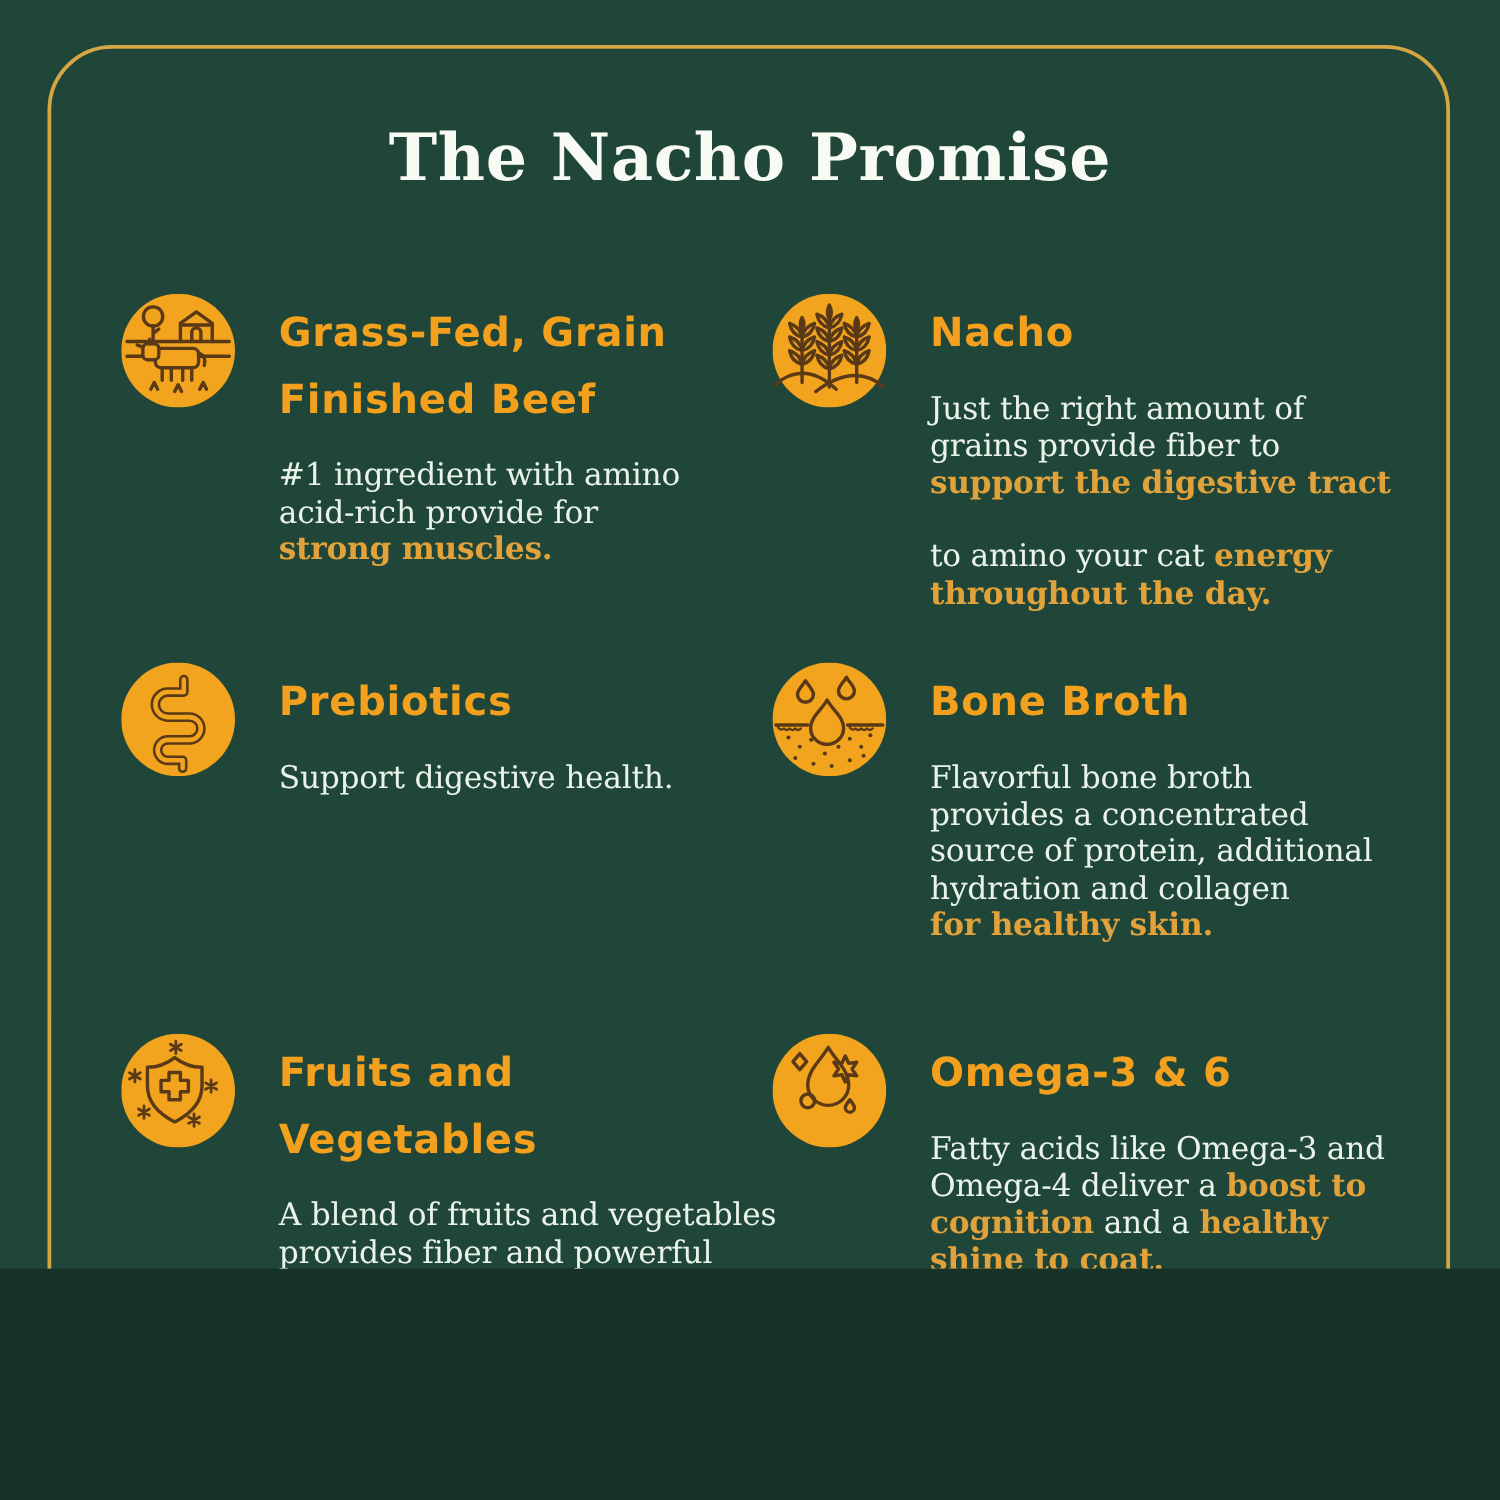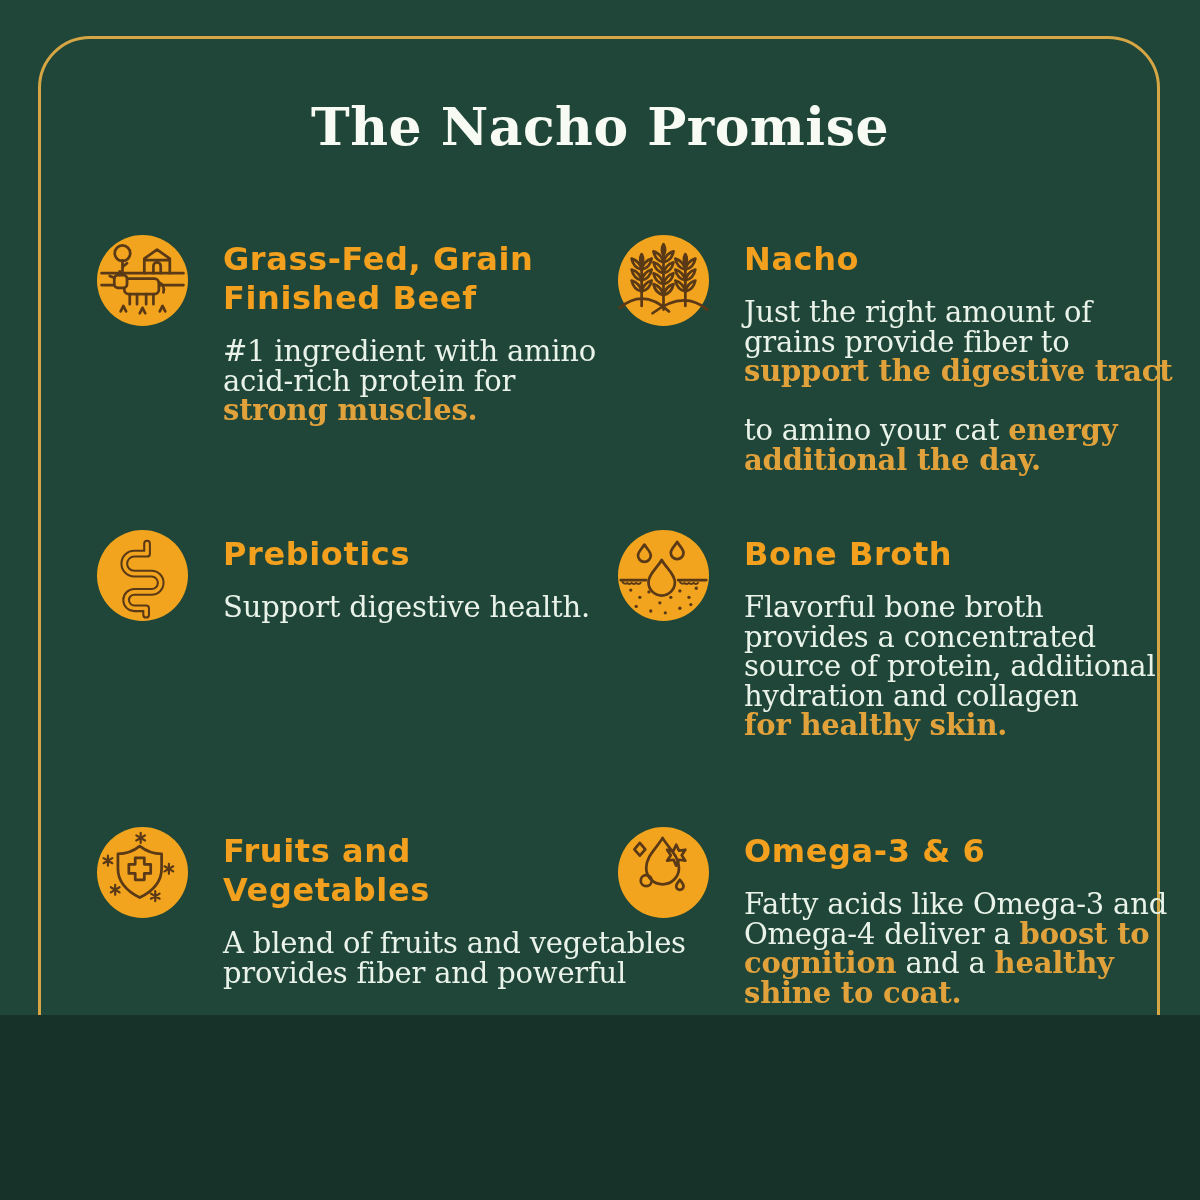--- a/index.html
+++ b/index.html
@@ -14,22 +14,22 @@
     border:3px solid var(--frame-gold);border-radius:52px;box-sizing:border-box;}
   .title{position:absolute;top:96px;left:0;width:100%;text-align:center;
     font-size:52px;font-weight:bold;color:var(--title-text);letter-spacing:.5px;}
   .grid{position:absolute;left:97px;top:235px;width:1066px;display:grid;
     grid-template-columns:521px 1fr;grid-template-rows:295px 297px auto;}
   .feature{display:flex;align-items:flex-start;}
   .icon-wrap{flex:0 0 91px;width:91px;height:91px;margin-right:35px;}
   .icon-wrap svg{display:block;width:91px;height:91px;}
   .content{padding-top:5px;}
   .feat-title{margin:0;font-family:"DejaVu Sans",sans-serif;font-weight:bold;
-    font-size:32px;line-height:39px;letter-spacing:.6px;color:var(--heading-orange);max-width:355px;}
-  .feat-body{margin:19px 0 0;font-size:29px;line-height:29.5px;letter-spacing:-.2px;
+    font-size:32px;line-height:53px;letter-spacing:.6px;color:var(--heading-orange);max-width:355px;}
+  .feat-body{margin:19px 0 0;font-size:25px;line-height:29.5px;letter-spacing:-.2px;
     color:var(--body-text);white-space:nowrap;}
   .hl{color:var(--highlight-gold);font-weight:bold;}
   .ln{stroke:var(--icon-stroke);stroke-width:3;fill:none;stroke-linecap:round;stroke-linejoin:round;}
   .ln-fill{stroke:var(--icon-stroke);stroke-width:3;fill:var(--icon-orange);stroke-linecap:round;stroke-linejoin:round;}
   .dot{fill:var(--icon-stroke);stroke:none;}
   .disc{fill:var(--icon-orange);}
   .tube-outer{stroke:var(--icon-stroke);stroke-width:8.5;fill:none;stroke-linecap:round;stroke-linejoin:round;}
   .tube-inner{stroke:var(--icon-orange);stroke-width:4;fill:none;stroke-linecap:round;stroke-linejoin:round;}
 </style>
 </head>
@@ -64,21 +64,21 @@
           <path class="ln" d="M5,42 H95 M5,55 H95"></path>
           <rect class="ln-fill" x="30" y="48" width="38" height="17" rx="5"></rect>
           <rect class="ln-fill" x="19" y="44" width="14" height="14" rx="4"></rect>
           <path class="ln" d="M19,47 l-5,-2 M25,44 v-4 M68,52 q7,3 5,11"></path>
           <path class="ln" d="M36,65 v11 M44,65 v11 M54,65 v11 M62,65 v11"></path>
           <path class="ln" d="M26,84 l3,-6 l3,6 M47,86 l3,-6 l3,6 M69,84 l3,-6 l3,6"></path>
         </svg>
       </div>
       <div class="content">
         <h2 class="feat-title">Grass-Fed, Grain Finished Beef</h2>
-        <p class="feat-body"><span>#1 ingredient with amino</span><br><span>acid-rich protein for</span><br><span class="hl">strong muscles.</span>
+        <p class="feat-body"><span>#1 ingredient with amino</span><br><span>acid-rich provide for</span><br><span class="hl">strong muscles.</span>
         </p>
       </div>
     </div>
 
     <div class="feature">
       <div class="icon-wrap">
         <svg viewBox="0 0 100 100">
           <circle class="disc" cx="50" cy="50" r="50"></circle>
           <g class="ln">
             <path d="M26,78 V24 M50,82 V16 M74,78 V24"></path>
@@ -94,21 +94,21 @@
             <use href="#wpair" x="74" y="38"></use>
               <use href="#wpair" x="74" y="50"></use>
               <use href="#wpair" x="74" y="62"></use>
             <path d="M74,21 q3.2,6 0,11.5 q-3.2,-5.5 0,-11.5 z"></path>
             <path d="M2,80 Q28,58 56,84 M38,86 Q72,60 98,82"></path>
           </g>
         </svg>
       </div>
       <div class="content">
         <h2 class="feat-title">Nacho</h2>
-        <p class="feat-body"><span>Just the right amount of</span><br><span>grains provide fiber to</span><br><span class="hl">support the digestive tract</span><br><br><span>to amino your cat </span><span class="hl">energy</span><br><span class="hl">additional the day.</span>
+        <p class="feat-body"><span>Just the right amount of</span><br><span>grains provide fiber to</span><br><span class="hl">support the digestive tract</span><br><br><span>to amino your cat </span><span class="hl">energy</span><br><span class="hl">throughout the day.</span>
         </p>
       </div>
     </div>
 
     <div class="feature">
       <div class="icon-wrap">
         <svg viewBox="0 0 100 100">
           <circle class="disc" cx="50" cy="50" r="50"></circle>
           <path class="tube-outer" d="M55,15 v11 h-14 a11,11 0 0 0 0,22 h19 a10,10 0 0 1 0,20 h-19 a9,9 0 0 0 0,18 h13 v7"></path>
           <path class="tube-inner" d="M55,15 v11 h-14 a11,11 0 0 0 0,22 h19 a10,10 0 0 1 0,20 h-19 a9,9 0 0 0 0,18 h13 v7"></path>

